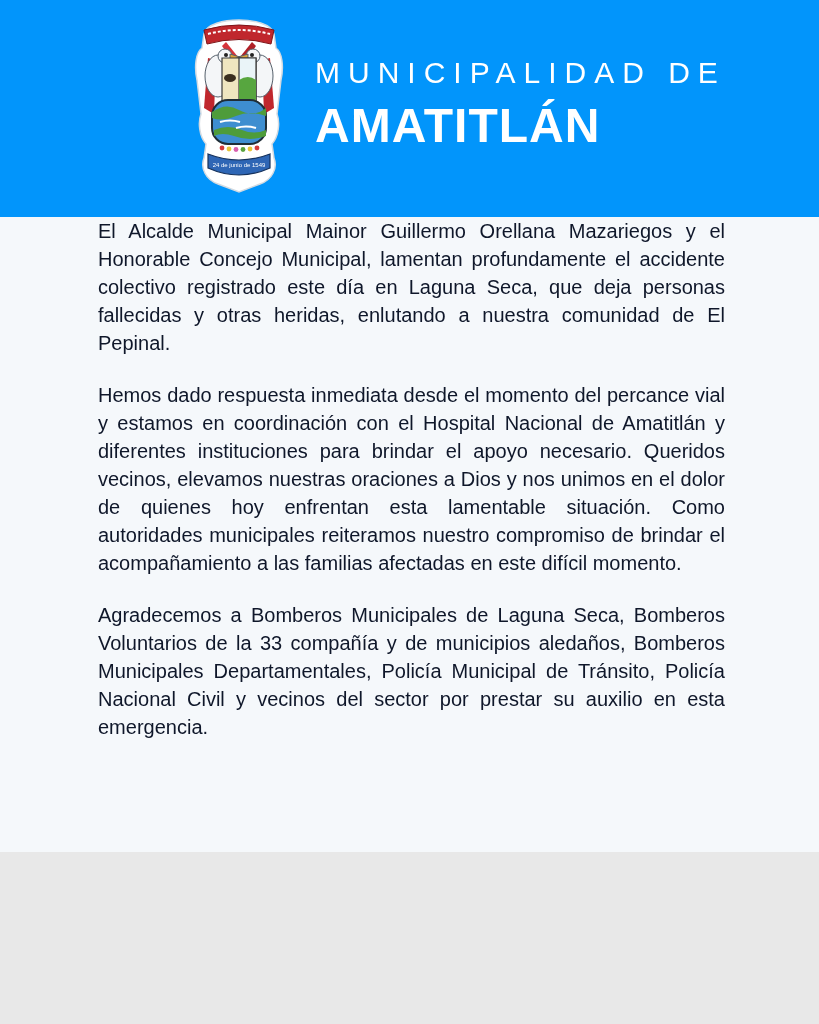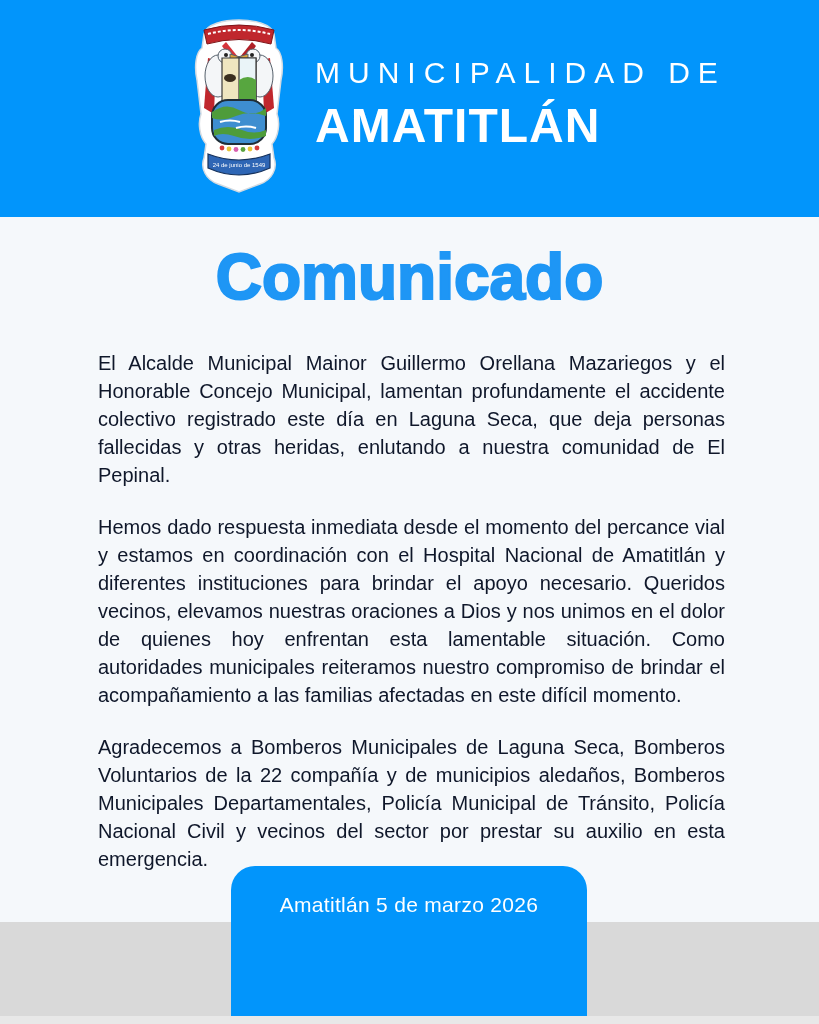--- a/index.html
+++ b/index.html
@@ -1,18 +1,18 @@
 <!DOCTYPE html>
 <html><head>
 <meta charset="utf-8">
 <style>
   html,body{margin:0;padding:0;background:#e8e8e8;}
   .page{
     position:relative;
-    width:819px;height:1016px;
+    width:819px;height:852px;
     overflow:hidden;
     background:#F5F8FB;
     font-family:"Liberation Sans", sans-serif;
   }
   
   .header{
     position:absolute;top:0;left:0;
     width:819px;height:217px;
     background:#0295FB;
   }
@@ -147,25 +147,24 @@
       <text x="55" y="149" text-anchor="middle" font-size="6" fill="#ffffff" font-family="Liberation Sans, sans-serif">24 de junio de 1549</text>
     </svg>
 
     <div class="org">
       <div class="org-line1">MUNICIPALIDAD DE</div>
       <div class="org-line2">AMATITLÁN</div>
     </div>
   </header>
 
   <main class="content">
-    <h1 class="title">Comunicado</h1>
     <div class="paragraphs">
       <p>El Alcalde Municipal Mainor Guillermo Orellana Mazariegos y el Honorable Concejo Municipal, lamentan profundamente el accidente colectivo registrado este día en Laguna Seca, que deja personas fallecidas y otras heridas, enlutando a nuestra comunidad de El Pepinal.</p>
       <p>Hemos dado respuesta inmediata desde el momento del percance vial y estamos en coordinación con el Hospital Nacional de Amatitlán y diferentes instituciones para brindar el apoyo necesario. Queridos vecinos, elevamos nuestras oraciones a Dios y nos unimos en el dolor de quienes hoy enfrentan esta lamentable situación.  Como autoridades municipales reiteramos nuestro compromiso de brindar el acompañamiento a las familias afectadas en este difícil momento.</p>
-      <p>Agradecemos a Bomberos Municipales de Laguna Seca, Bomberos Voluntarios de la 22 compañía y de municipios aledaños, Bomberos Municipales Departamentales, Policía Municipal de Tránsito, Policía Nacional Civil y vecinos del sector por prestar su auxilio en esta emergencia.</p>
+      <p>Agradecemos a Bomberos Municipales de Laguna Seca, Bomberos Voluntarios de la 33 compañía y de municipios aledaños, Bomberos Municipales Departamentales, Policía Municipal de Tránsito, Policía Nacional Civil y vecinos del sector por prestar su auxilio en esta emergencia.</p>
     </div>
   </main>
 
   <div class="gray-strip"></div>
 
   <div class="date-badge">
     <span>Amatitlán 5 de marzo 2026</span>
   </div>
 
 </div>

